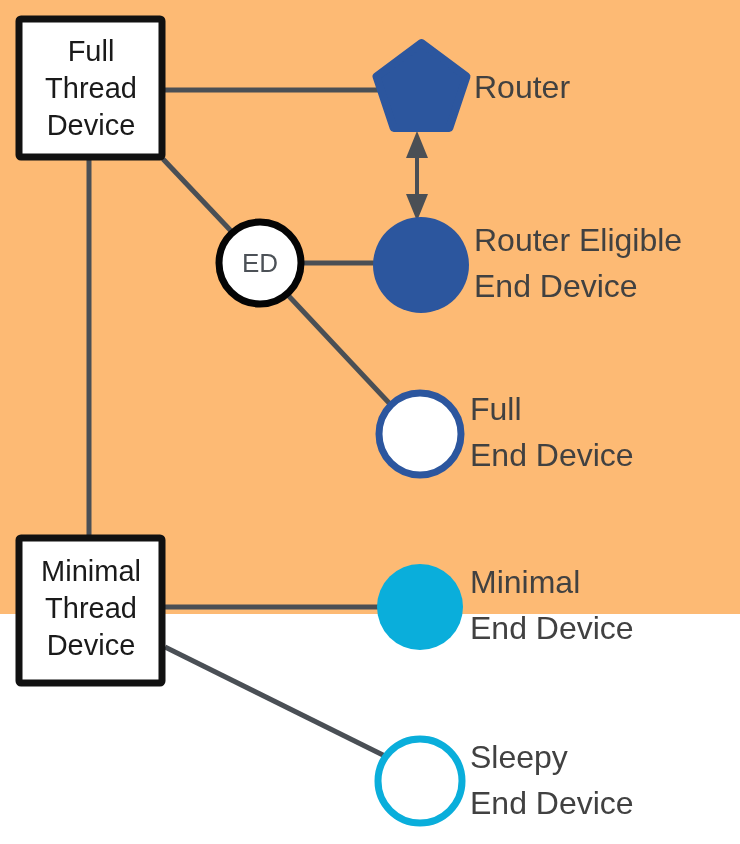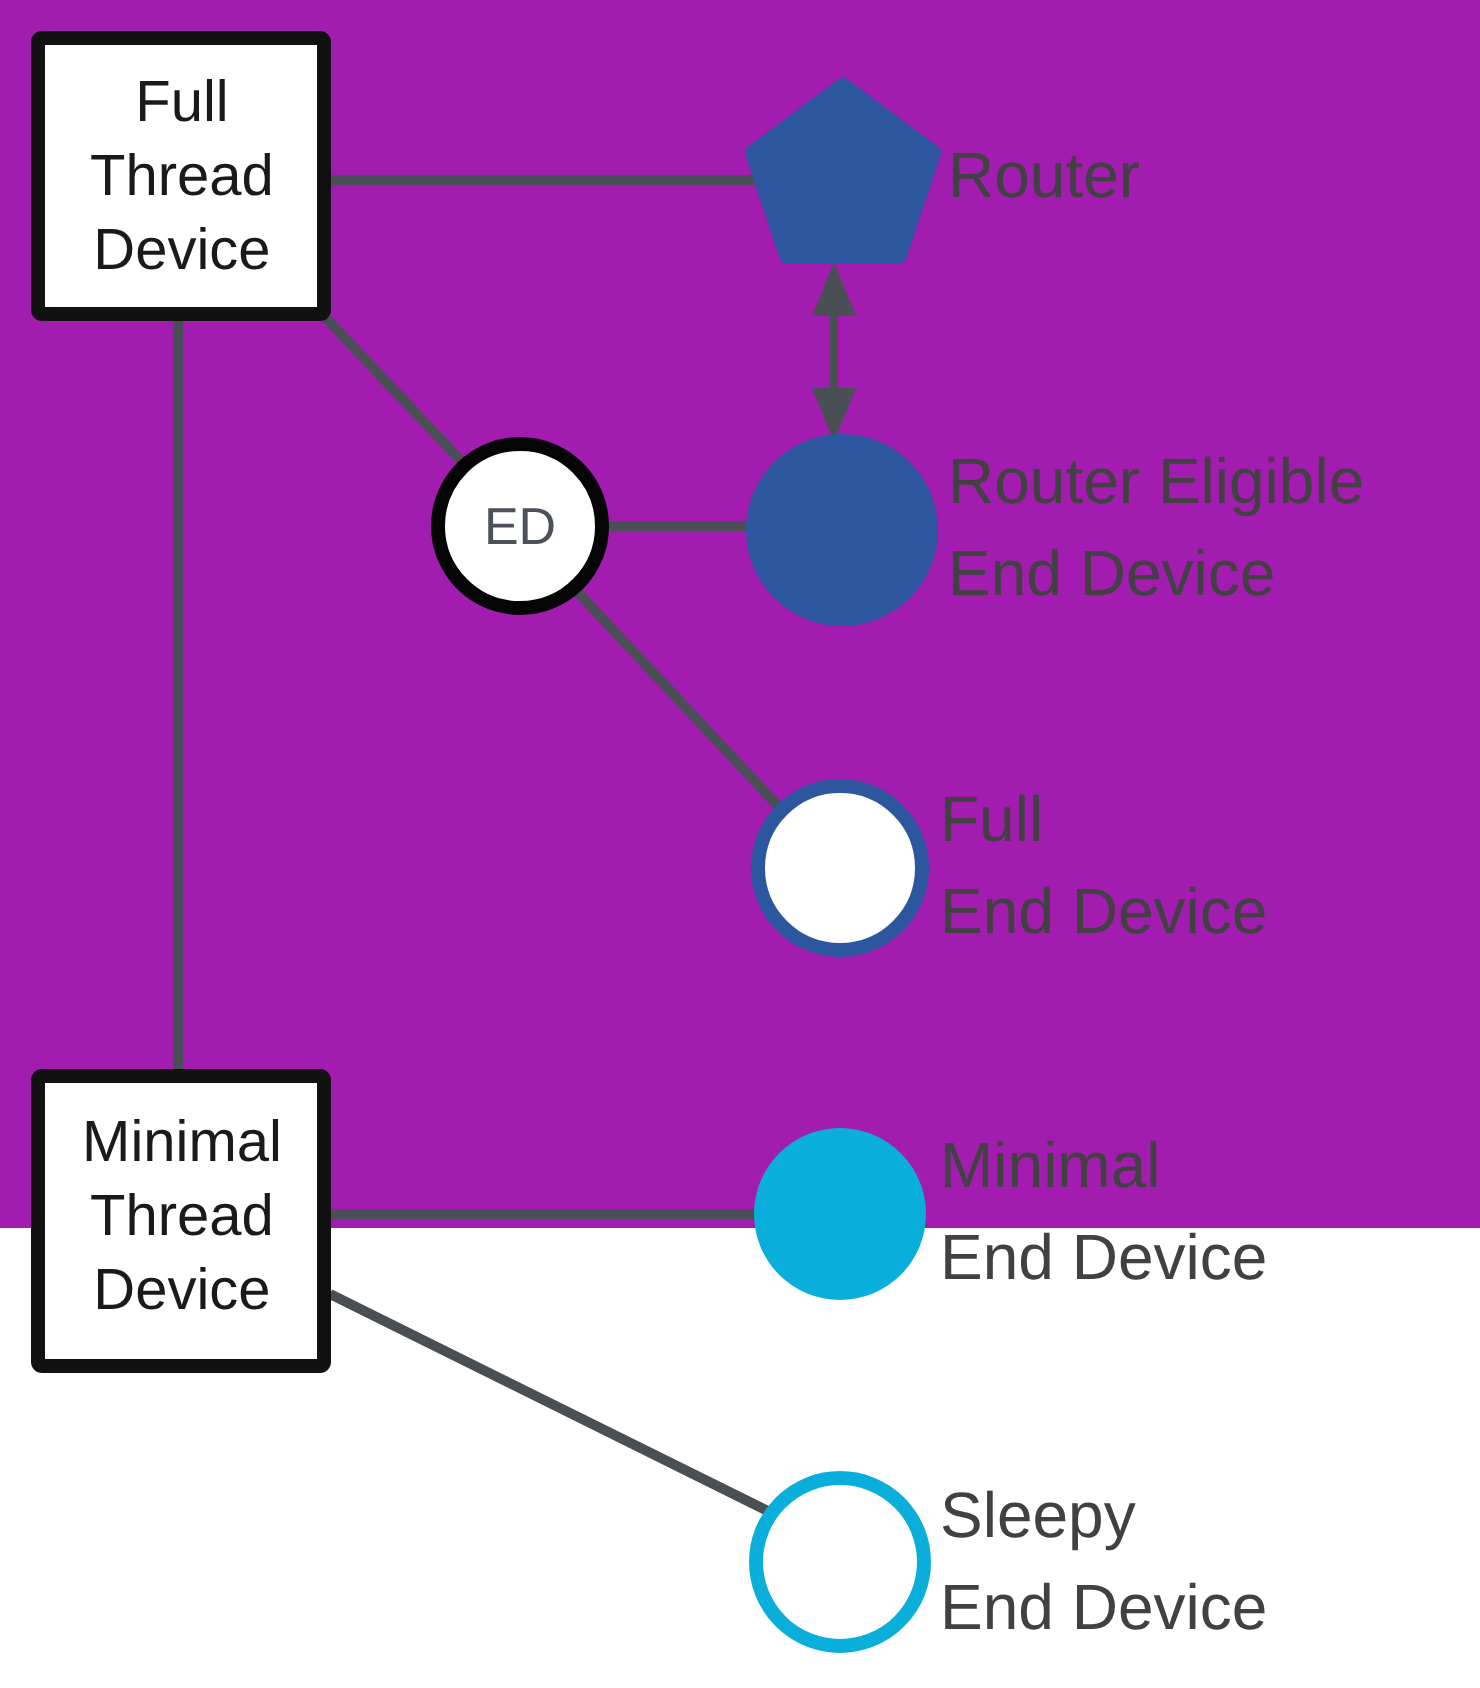--- a/index.html
+++ b/index.html
@@ -11,21 +11,21 @@
   body {
     width: 740px;
     height: 844px;
     font-family: "Liberation Sans", sans-serif;
     overflow: hidden;
   }
   #diagram-root {
     position: relative;
     width: 740px;
     height: 614px;
-    background: #a21caf;
+    background: #fdba74;
   }
   #diagram-svg {
     position: absolute;
     top: 0;
     left: 0;
     width: 740px;
     height: 844px;
     display: block;
   }
   .box-label {

